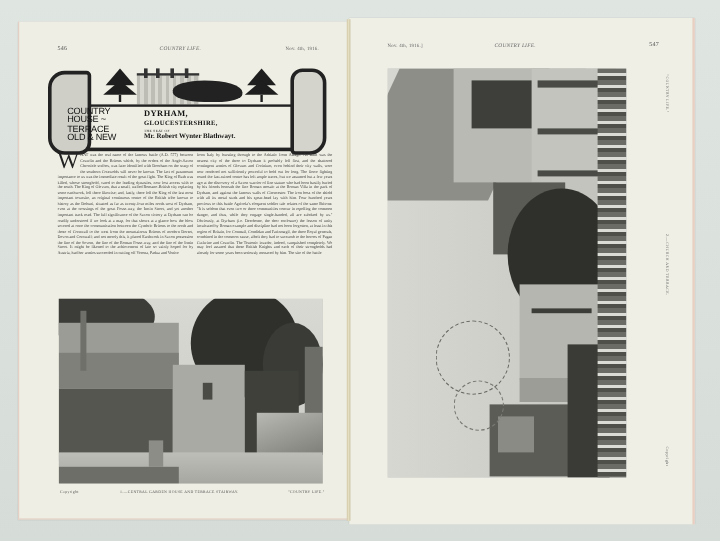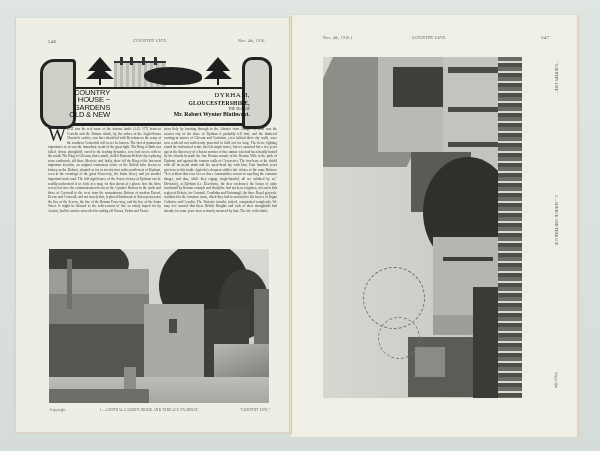--- a/index.html
+++ b/index.html
@@ -16,42 +16,42 @@
   #right-page { left: 291px; top: 15px; width: 286px; height: 422px; border-right: 2px solid #e8cfc2; background: #efefe6; }
   #spine {
     position: absolute; left: 289px; top: 16px; width: 3px; height: 418px;
     background: linear-gradient(90deg, #cfc6a4, #e6dfc1, #c8c0a0);
   }
   .running-head { position: absolute; font-size: 4px; color: #666; letter-spacing: 0.2px; }
   .running-center { font-style: italic; font-size: 4.5px; }
   .pagenum { font-size: 5px; color: #555; }
 
   
-  #banner { position: absolute; left: 40px; top: 53px; width: 232px; height: 72px; text-align: right; }
+  #banner { position: absolute; left: 40px; top: 53px; width: 232px; height: 72px; }
   .scroll-left { position: absolute; left: 0; top: 6px; width: 30px; height: 64px;
     border: 3px solid #222; border-radius: 14px 4px 10px 14px; background: #cfcfc8; }
   .scroll-right { position: absolute; right: 0; top: 4px; width: 24px; height: 66px;
     border: 3px solid #222; border-radius: 10px 12px 14px 4px; background: #d4d4cc; }
   .banner-band { position: absolute; left: 14px; right: 16px; top: 34px; height: 34px;
     border-top: 2px solid #222; border-bottom: 3px solid #222; background: #eeeee4; }
   .tree { position: absolute; width: 0; height: 0; }
   .tree .top { position: absolute; left: -12px; top: 0; width: 0; height: 0;
     border-left: 12px solid transparent; border-right: 12px solid transparent; border-bottom: 14px solid #1e1e1e; }
   .tree .mid { position: absolute; left: -14px; top: 10px; width: 0; height: 0;
     border-left: 14px solid transparent; border-right: 14px solid transparent; border-bottom: 12px solid #1e1e1e; }
   .tree .trunk { position: absolute; left: -1px; top: 22px; width: 2px; height: 6px; background: #1e1e1e; }
   .castle { position: absolute; left: 74px; top: 8px; width: 52px; height: 26px;
     background: repeating-linear-gradient(90deg, #bdbdb6 0 3px, #d8d8d0 3px 6px); border-top: 2px solid #333; }
   .castle-tower { position: absolute; top: -6px; width: 3px; height: 8px; background: #333; }
   .hedge { position: absolute; left: 104px; top: 14px; width: 58px; height: 18px;
     background: #222; border-radius: 50% 60% 40% 50%; }
   .banner-text-left { position: absolute; left: 16px; top: 36px; width: 54px;
     font-family: "Liberation Sans", sans-serif; font-size: 7.6px; line-height: 7.4px; color: #111; letter-spacing: -0.2px; }
   .banner-text-right { position: absolute; left: 80px; top: 38px; width: 130px; color: #111; }
-  .dyrham { font-weight: normal; font-size: 7px; letter-spacing: 0.4px; }
+  .dyrham { font-weight: bold; font-size: 7px; letter-spacing: 0.4px; }
   .county { font-weight: bold; font-size: 5.5px; letter-spacing: 0.3px; margin-top: 1px; }
   .seat-of { font-size: 3px; letter-spacing: 0.3px; margin-top: 1px; }
   .owner { font-weight: bold; font-size: 5.8px; }
 
   
   .col { position: absolute; top: 127px; width: 113px; height: 117px; overflow: hidden;
     font-size: 3.4px; line-height: 4.55px; color: #3a3a3a; text-align: justify; }
   #col-1 { left: 48px; }
   #col-2 { left: 164px; }
   .dropcap { float: left; font-size: 19px; line-height: 15px; margin-right: 1px; color: #222; }
@@ -102,21 +102,21 @@
       <div class="top"></div>
       <div class="mid"></div>
       <div class="trunk"></div>
     </div>
   <div class="banner-band"></div>
   <div class="scroll-left"></div>
   <div class="scroll-right"></div>
   <div class="banner-text-left">
     <div>COUNTRY</div>
     <div>HOUSE ~</div>
-    <div>GARDENS</div>
+    <div>TERRACE</div>
     <div>OLD &amp; NEW</div>
   </div>
   <div class="banner-text-right">
     <div class="dyrham">DYRHAM,</div>
     <div class="county">GLOUCESTERSHIRE,</div>
     <div class="seat-of">THE SEAT OF</div>
     <div class="owner">Mr. Robert Wynter Blathwayt.</div>
   </div>
 </div>
 

